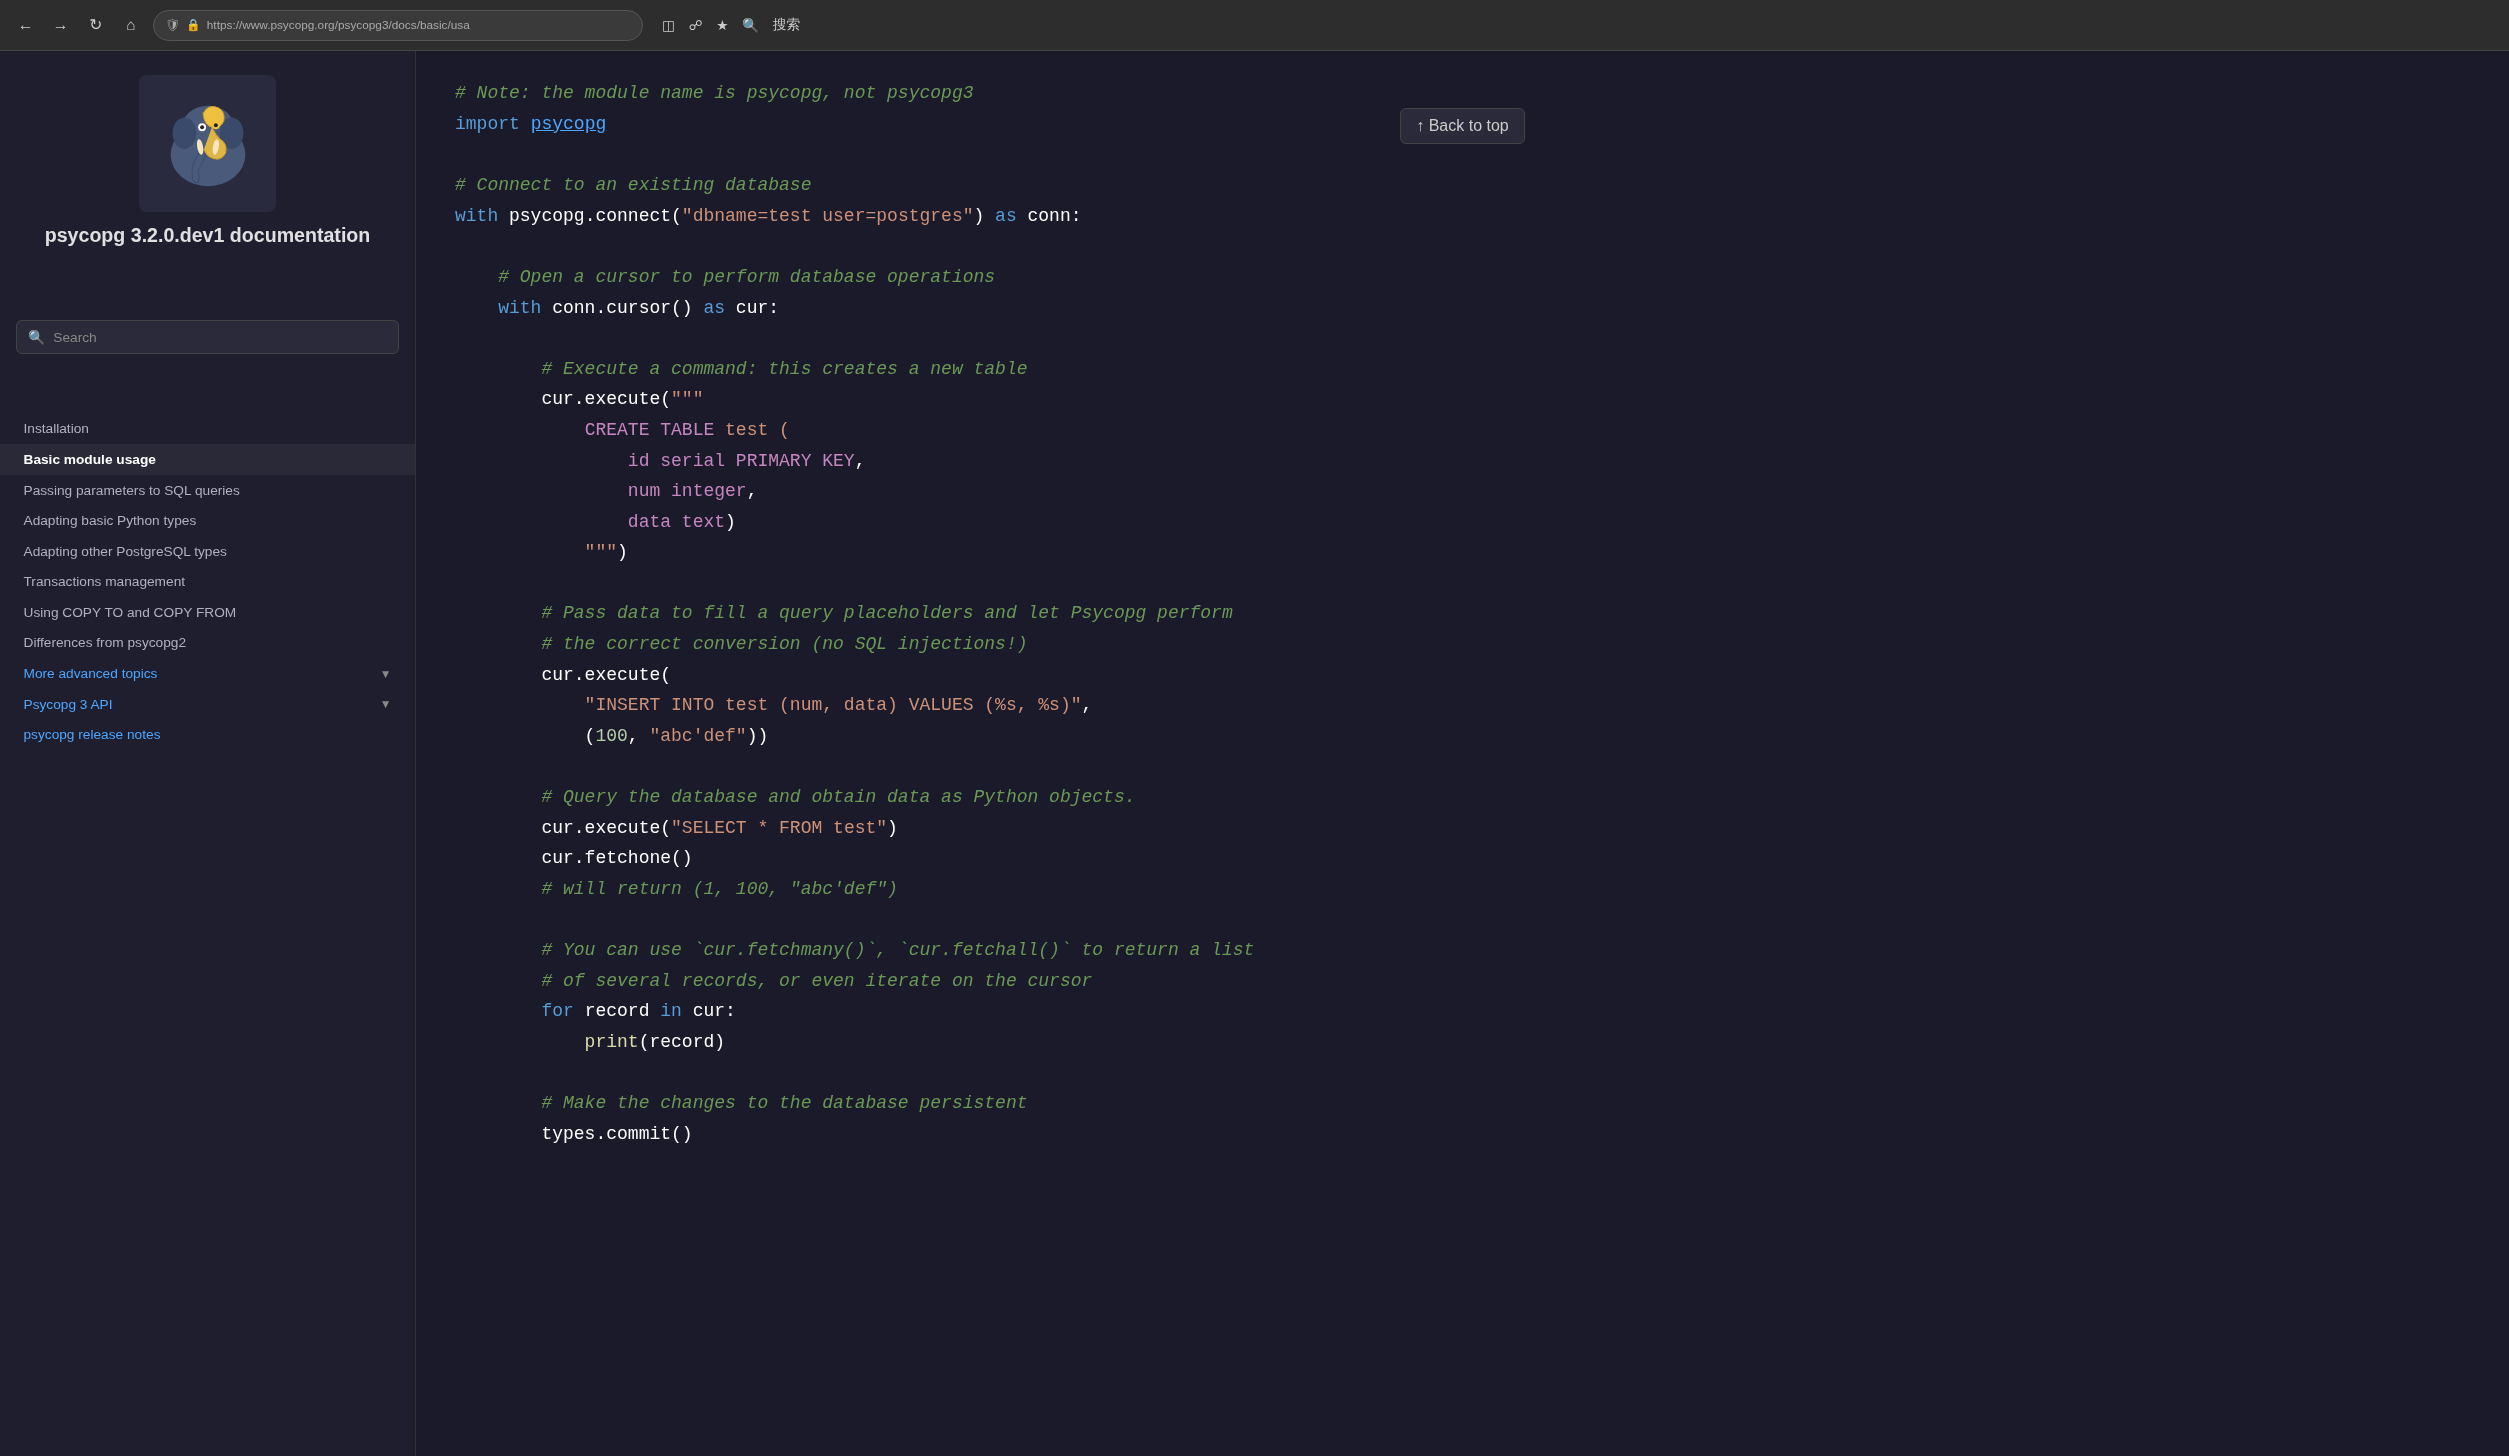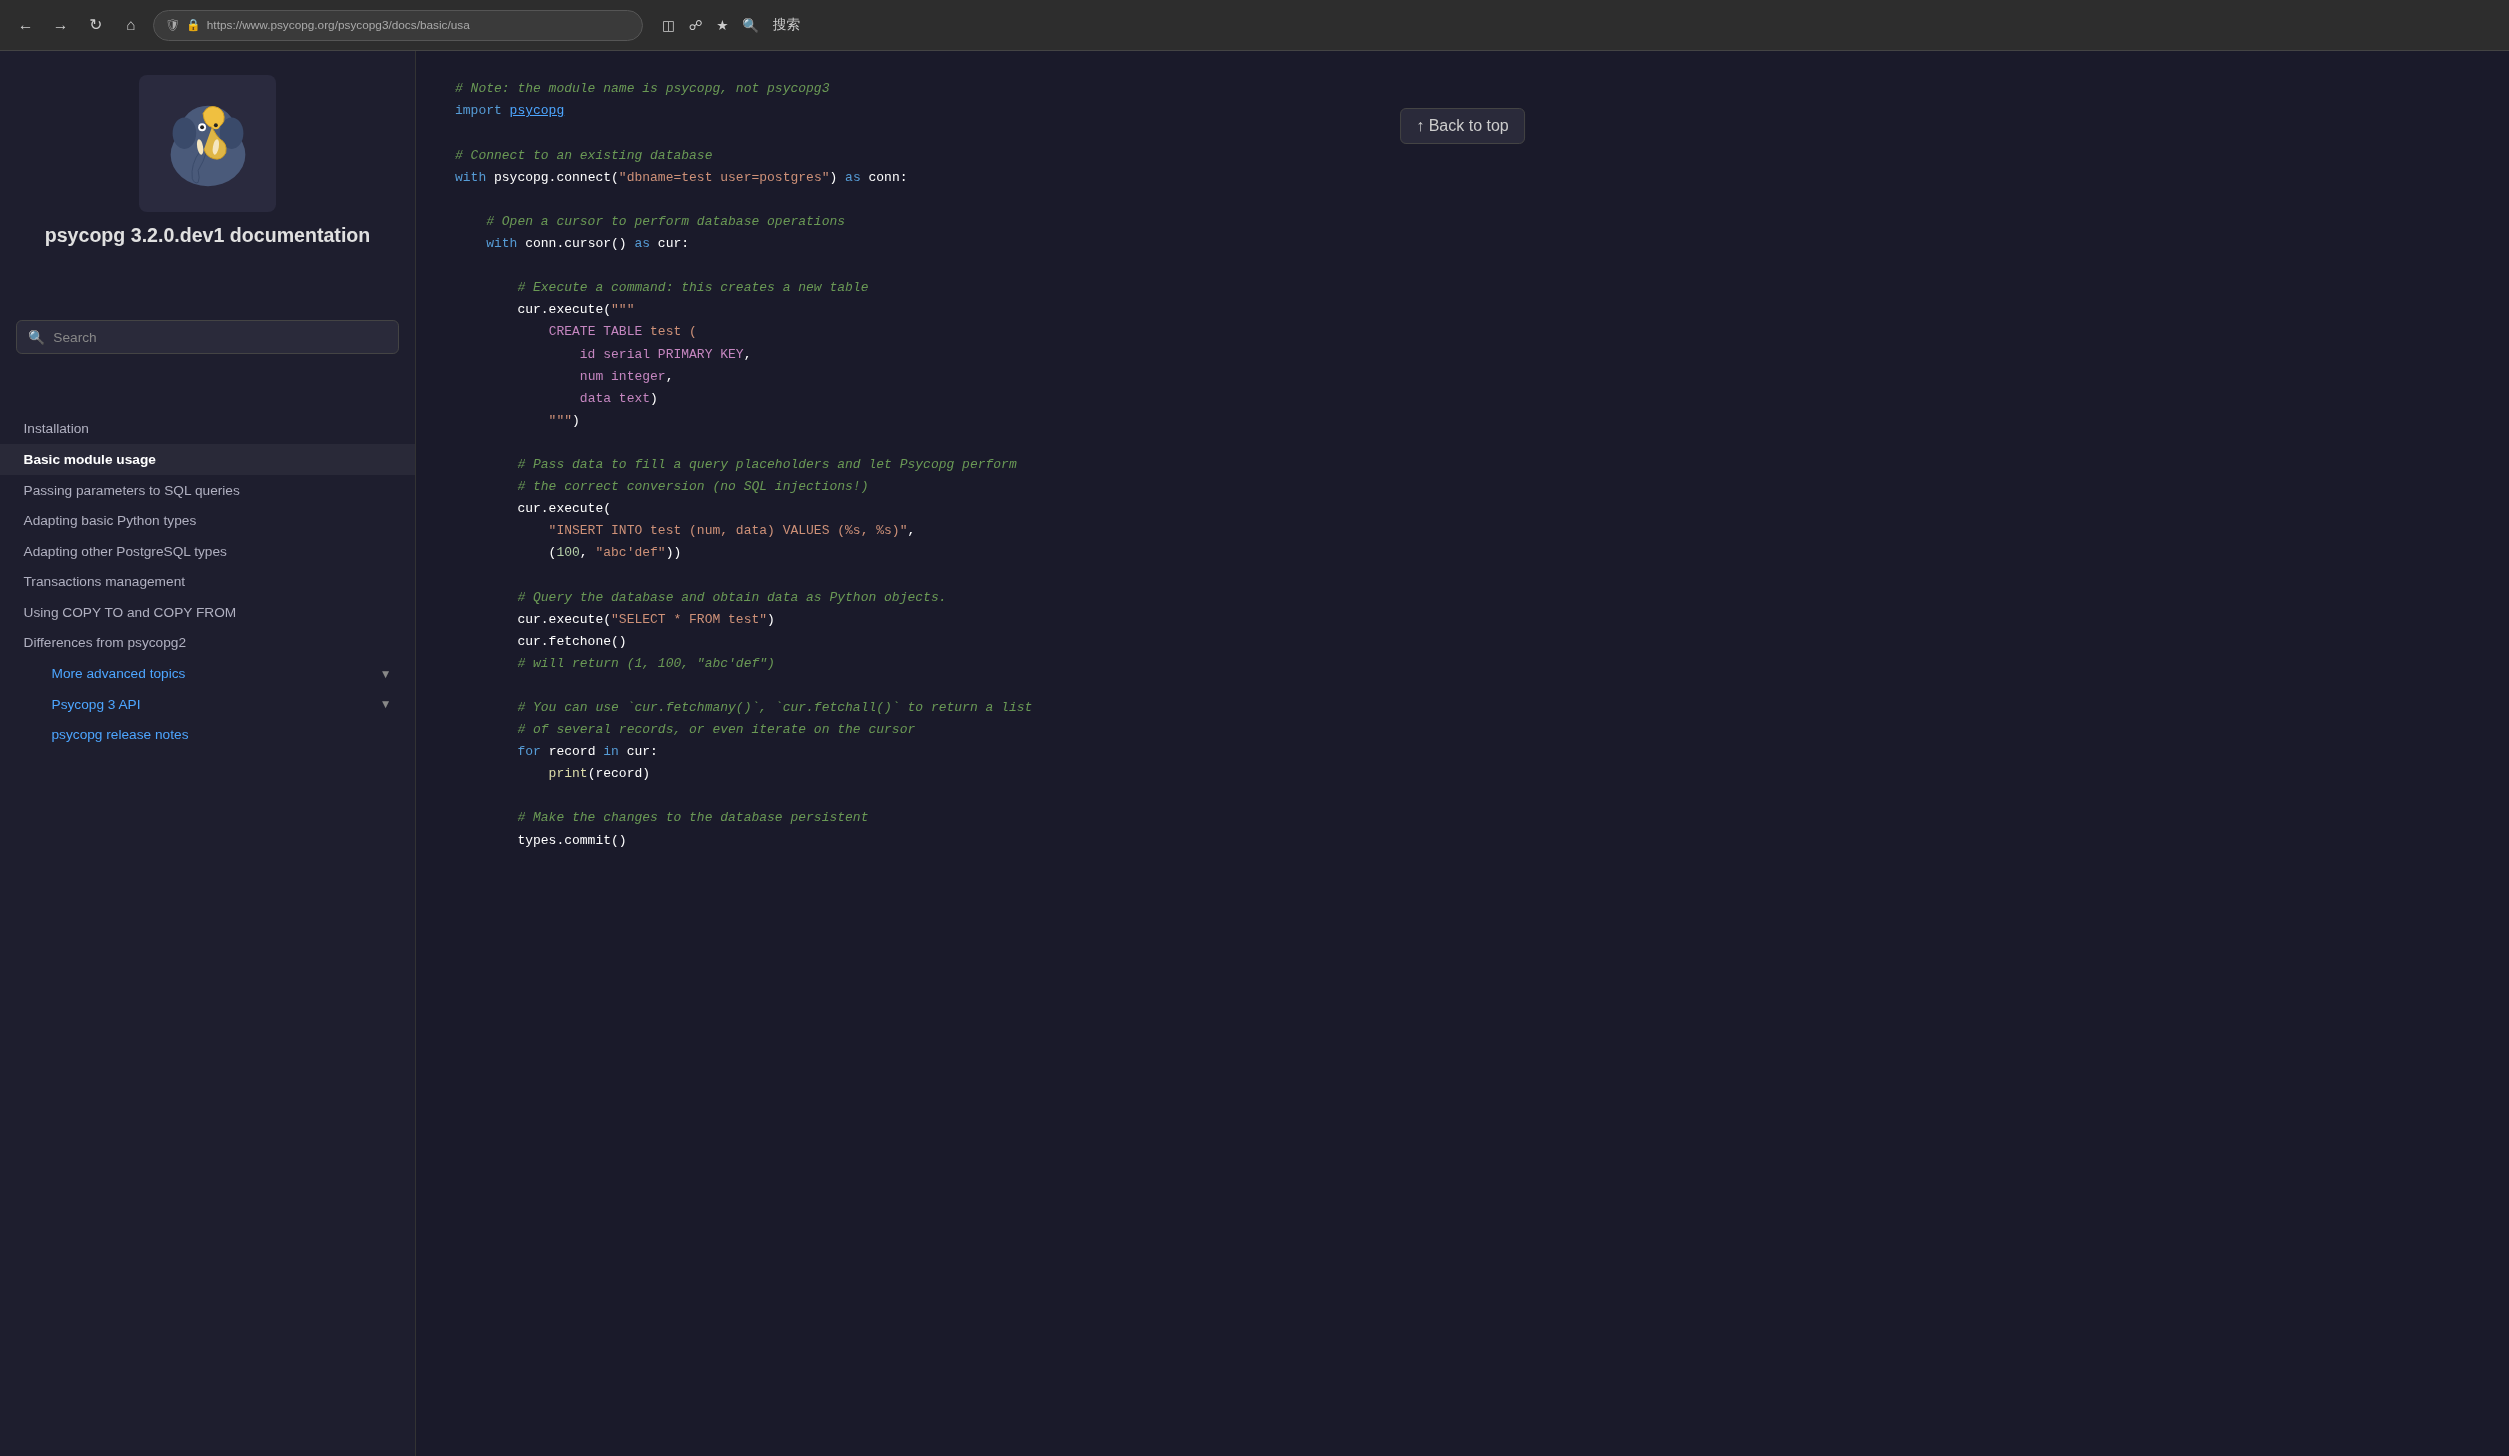--- a/index.html
+++ b/index.html
@@ -105,21 +105,21 @@
     .nav-item {
       padding: 7.8px 23.5px;
       color: #b0b0c0;
       font-size: 13.7px;
       cursor: pointer;
       display: flex;
       align-items: center;
       justify-content: space-between;
     }
     .nav-item.active { color: #fff; font-weight: 700; background: rgba(255,255,255,0.05); }
-    .nav-item.blue { color: #4da6ff; margin-left: 28px; }
+    .nav-item.blue { color: #4da6ff; }
     .nav-expand { color: #888; font-size: 11.8px; }
 
     
     .content {
       flex: 1;
       background: #1a1a2a;
       overflow-y: auto;
       padding: 19.6px 39px;
       position: relative;
     }
@@ -141,21 +141,21 @@
       gap: 5.9px;
       cursor: pointer;
       white-space: nowrap;
       z-index: 10;
     }
 
     
     .code-block {
       background: #1a1a2a;
       font-family: 'Courier New', 'Consolas', monospace;
-      font-size: 13px;
+      font-size: 18px;
       line-height: 1.7;
       color: #d4d4d4;
       padding: 7.8px 0;
     }
     .code-line {
       display: flex;
       white-space: pre;
     }
 
     

